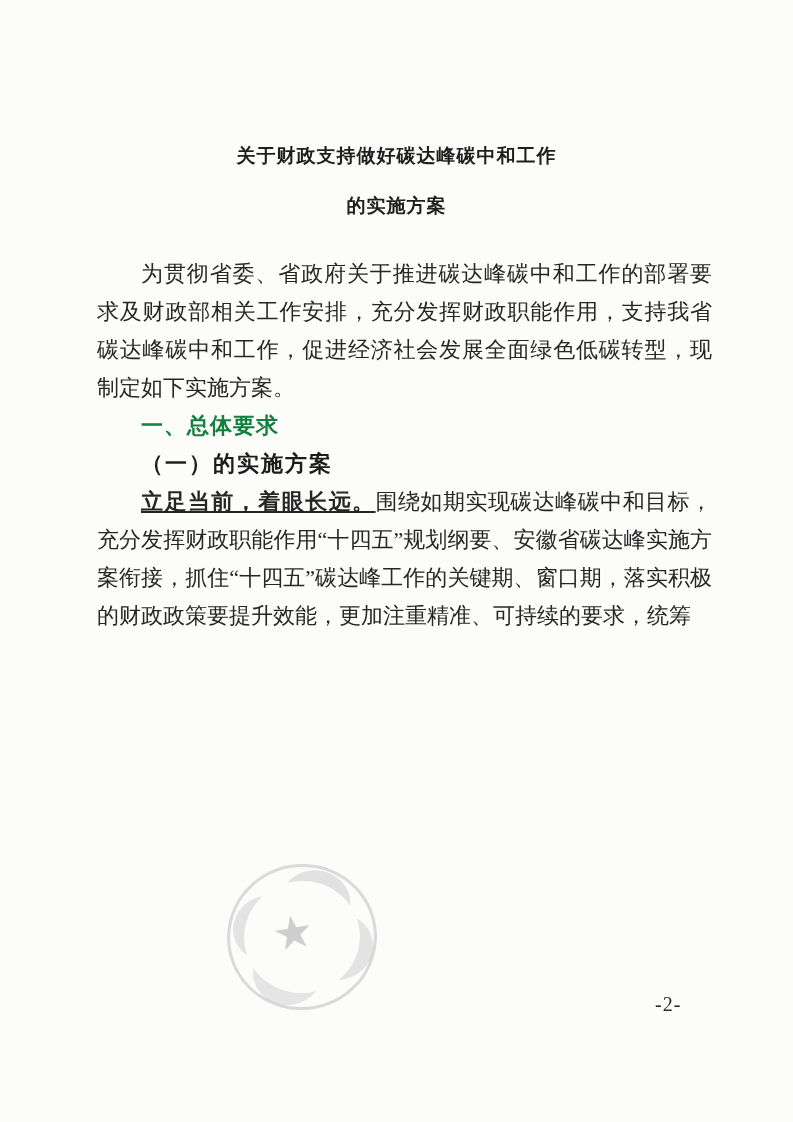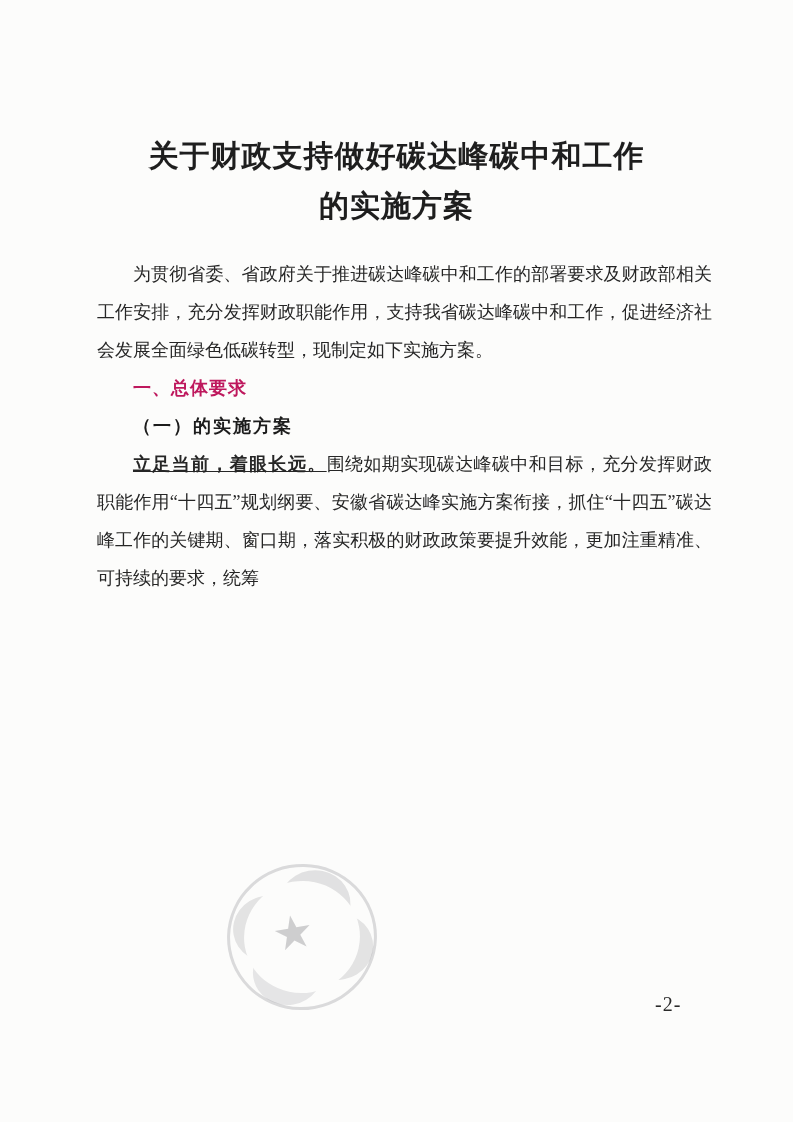--- a/index.html
+++ b/index.html
@@ -21,47 +21,47 @@
     color: var(--ink);
     overflow: hidden;
   }
   
   .doc-title {
     position: absolute;
     top: 131px;
     left: 0;
     width: 100%;
     text-align: center;
-    font-size: 30px;
+    font-size: 19px;
     font-weight: 700;
     line-height: 50px;
     letter-spacing: 1px;
     color: #1e1e1e;
   }
   .doc-title .title-line { display: block; }
   
   .content {
     position: absolute;
     top: 255px;
     left: 97px;
     width: 615px;
-    font-size: 18px;
+    font-size: 22px;
     line-height: 38px;
     text-align: justify;
     color: #262626;
   }
   .para {
     text-indent: 2em;
   }
   .h-hei {
     text-indent: 2em;
     font-weight: 700;
     font-family: "Liberation Sans", "DejaVu Sans", sans-serif;
     letter-spacing: 1px;
-    color: #be185d;
+    color: #15803d;
   }
   .h-kai {
     text-indent: 2em;
     font-weight: 700;
     letter-spacing: 2px;
     color: #1c1c1c;
   }
   .lead-bold {
     font-weight: 700;
     letter-spacing: 1px;

